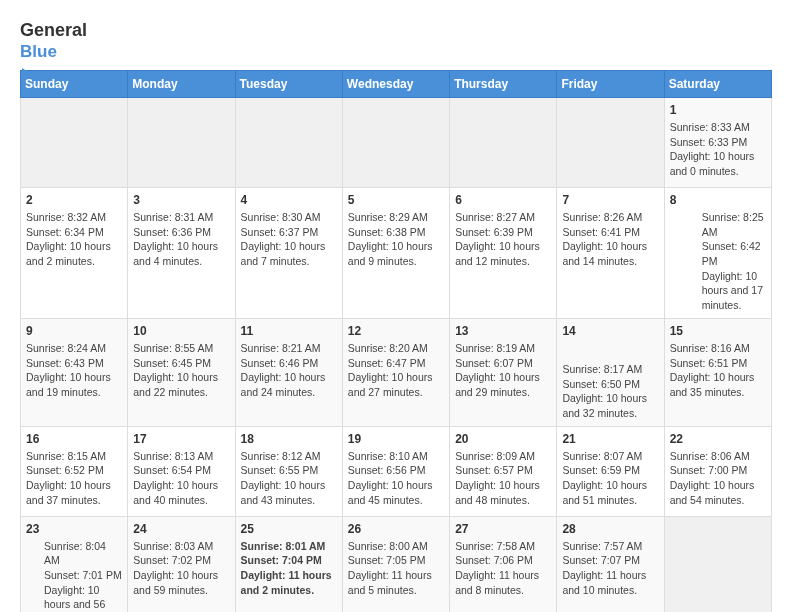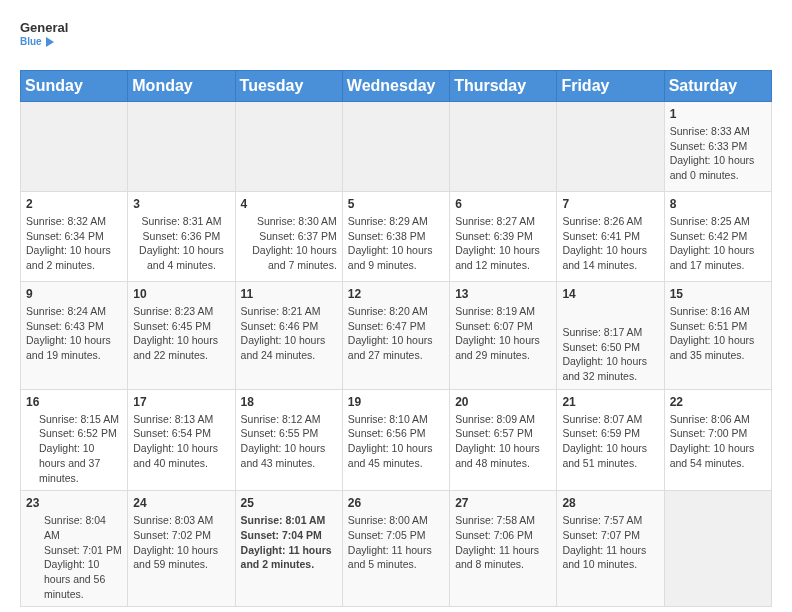--- a/index.html
+++ b/index.html
@@ -38,21 +38,21 @@
       border-collapse: collapse;
       font-size: 11px;
     }
     thead tr {
       background-color: #4a90d9;
     }
     thead th {
       color: #fff;
       padding: 6px 4px;
       text-align: left;
-      font-size: 16px;
+      font-size: 12px;
       font-weight: bold;
       border: 1px solid #3a7bc8;
     }
     tbody tr {
       vertical-align: top;
     }
     tbody td {
       border: 1px solid #ddd;
       padding: 5px 5px;
       height: 90px;
@@ -81,22 +81,22 @@
       background-color: #f0f0f0 !important;
     }
   </style>
 </head>
 <body>
 
 <div class="header">
   <div class="logo">
   <div style="display:flex;align-items:center;gap:2px;">
     <div style="position:relative;width:44px;height:40px;">
-      <div style="font-size:13px;font-weight:bold;color:#333;line-height:1.2;">General</div>
-      <div style="font-size:10px;font-weight:bold;color:#4a90d9;line-height:1.2;">Blue
+      <div style="font-size:18px;font-weight:bold;color:#333;line-height:1.2;">General</div>
+      <div style="font-size:17px;font-weight:bold;color:#4a90d9;line-height:1.2;">Blue
         <span style="display:inline-block;width:0;height:0;border-top:5px solid transparent;border-bottom:5px solid transparent;border-left:8px solid #4a90d9;margin-left:2px;vertical-align:middle;"></span>
       </div>
     </div>
   </div>
 </div>
   <div class="title-block">
     <div class="month-year"></div>
     <div class="location"></div>
   </div>
 </div>
@@ -130,27 +130,27 @@
       </tr>
       <tr>
         <td>
           <span class="day-num">2</span>
           <div class="day-info" style="white-space: pre-line;">Sunrise: 8:32 AM
 Sunset: 6:34 PM
 Daylight: 10 hours and 2 minutes.</div>
         </td>
         <td>
           <span class="day-num">3</span>
-          <div class="day-info" style="white-space: pre-line; text-align: center;">Sunrise: 8:31 AM
+          <div class="day-info" style="white-space: pre-line;">Sunrise: 8:31 AM
 Sunset: 6:36 PM
 Daylight: 10 hours and 4 minutes.</div>
         </td>
         <td>
           <span class="day-num">4</span>
-          <div class="day-info" style="white-space: pre-line; text-align: right;">Sunrise: 8:30 AM
+          <div class="day-info" style="white-space: pre-line;">Sunrise: 8:30 AM
 Sunset: 6:37 PM
 Daylight: 10 hours and 7 minutes.</div>
         </td>
         <td>
           <span class="day-num">5</span>
           <div class="day-info" style="white-space: pre-line;">Sunrise: 8:29 AM
 Sunset: 6:38 PM
 Daylight: 10 hours and 9 minutes.</div>
         </td>
         <td>
@@ -160,35 +160,35 @@
 Daylight: 10 hours and 12 minutes.</div>
         </td>
         <td>
           <span class="day-num">7</span>
           <div class="day-info" style="white-space: pre-line;">Sunrise: 8:26 AM
 Sunset: 6:41 PM
 Daylight: 10 hours and 14 minutes.</div>
         </td>
         <td>
           <span class="day-num">8</span>
-          <div class="day-info" style="white-space: pre-line;">Sunrise: 8:25 AM
+          <div class="day-info" style="white-space: pre-line; margin-left: 32px;">Sunrise: 8:25 AM
 Sunset: 6:42 PM
 Daylight: 10 hours and 17 minutes.</div>
         </td>
       </tr>
       <tr>
         <td>
           <span class="day-num">9</span>
           <div class="day-info" style="white-space: pre-line;">Sunrise: 8:24 AM
 Sunset: 6:43 PM
 Daylight: 10 hours and 19 minutes.</div>
         </td>
         <td>
           <span class="day-num">10</span>
-          <div class="day-info" style="white-space: pre-line;">Sunrise: 8:23 AM
+          <div class="day-info" style="white-space: pre-line;">Sunrise: 8:55 AM
 Sunset: 6:45 PM
 Daylight: 10 hours and 22 minutes.</div>
         </td>
         <td>
           <span class="day-num">11</span>
           <div class="day-info" style="white-space: pre-line;">Sunrise: 8:21 AM
 Sunset: 6:46 PM
 Daylight: 10 hours and 24 minutes.</div>
         </td>
         <td>
@@ -212,21 +212,21 @@
         <td>
           <span class="day-num">15</span>
           <div class="day-info" style="white-space: pre-line;">Sunrise: 8:16 AM
 Sunset: 6:51 PM
 Daylight: 10 hours and 35 minutes.</div>
         </td>
       </tr>
       <tr>
         <td>
           <span class="day-num">16</span>
-          <div class="day-info" style="white-space: pre-line; margin-left: 13px;">Sunrise: 8:15 AM
+          <div class="day-info" style="white-space: pre-line;">Sunrise: 8:15 AM
 Sunset: 6:52 PM
 Daylight: 10 hours and 37 minutes.</div>
         </td>
         <td>
           <span class="day-num">17</span>
           <div class="day-info" style="white-space: pre-line;">Sunrise: 8:13 AM
 Sunset: 6:54 PM
 Daylight: 10 hours and 40 minutes.</div>
         </td>
         <td>

